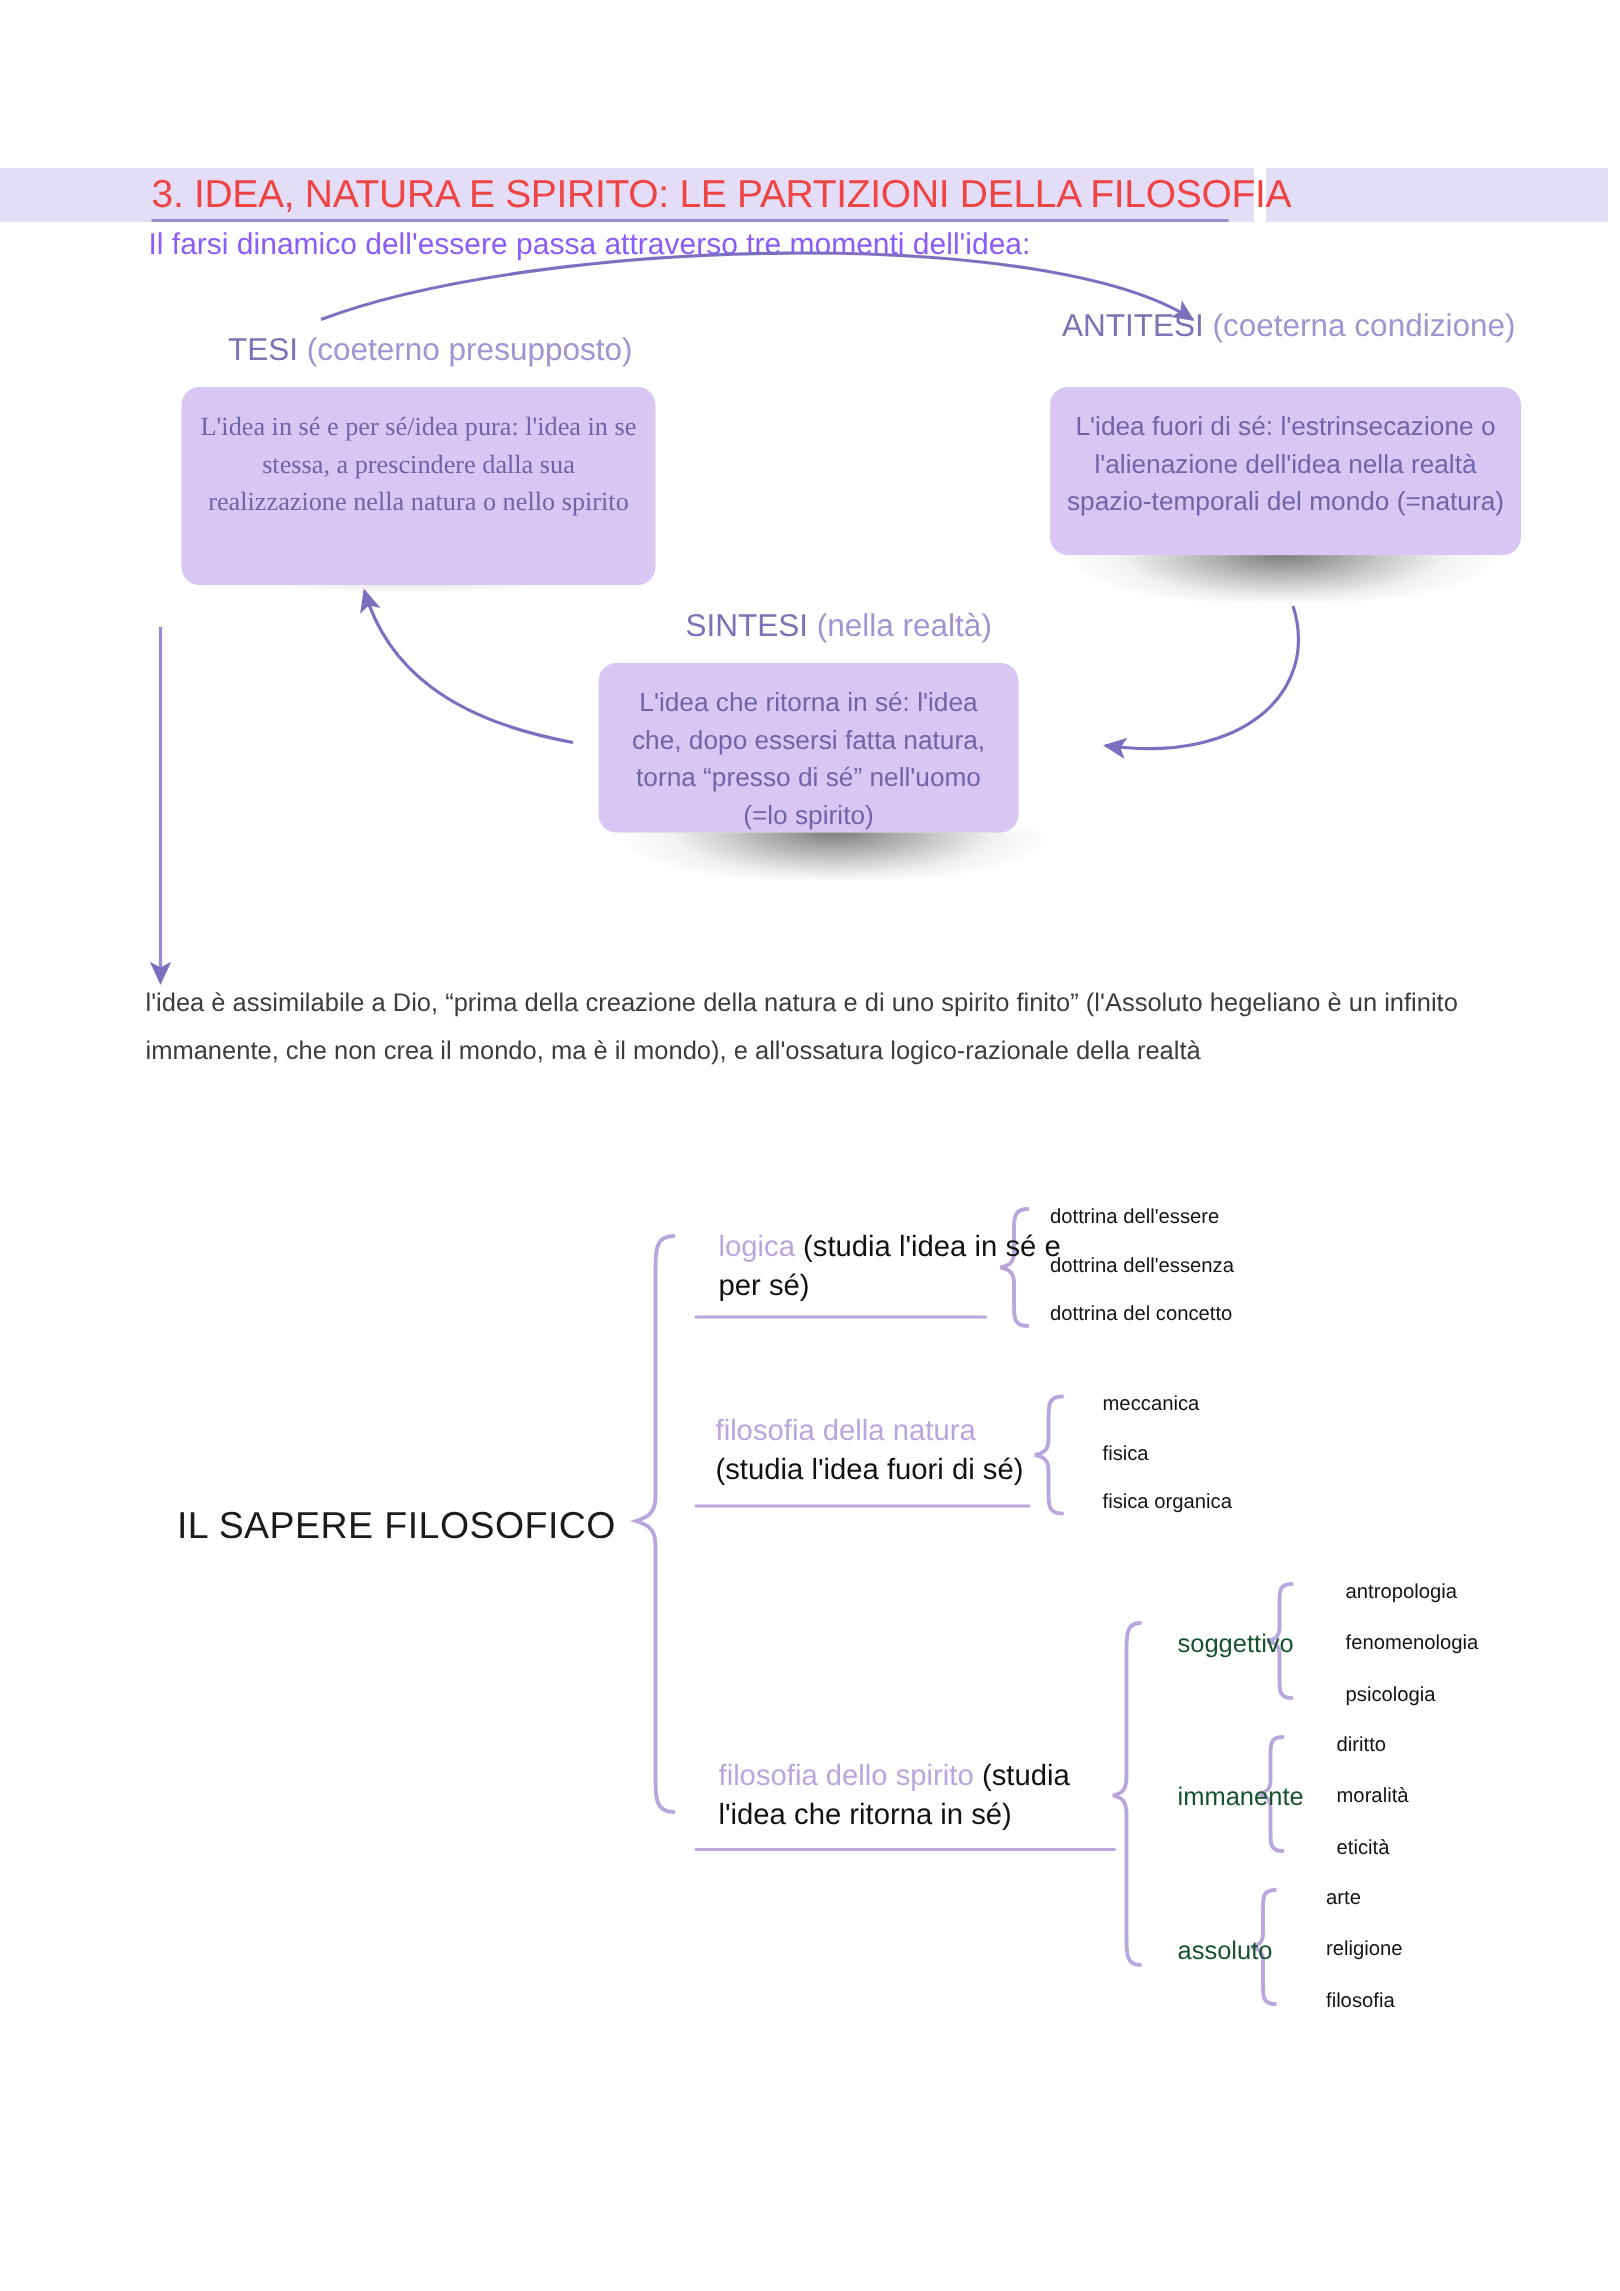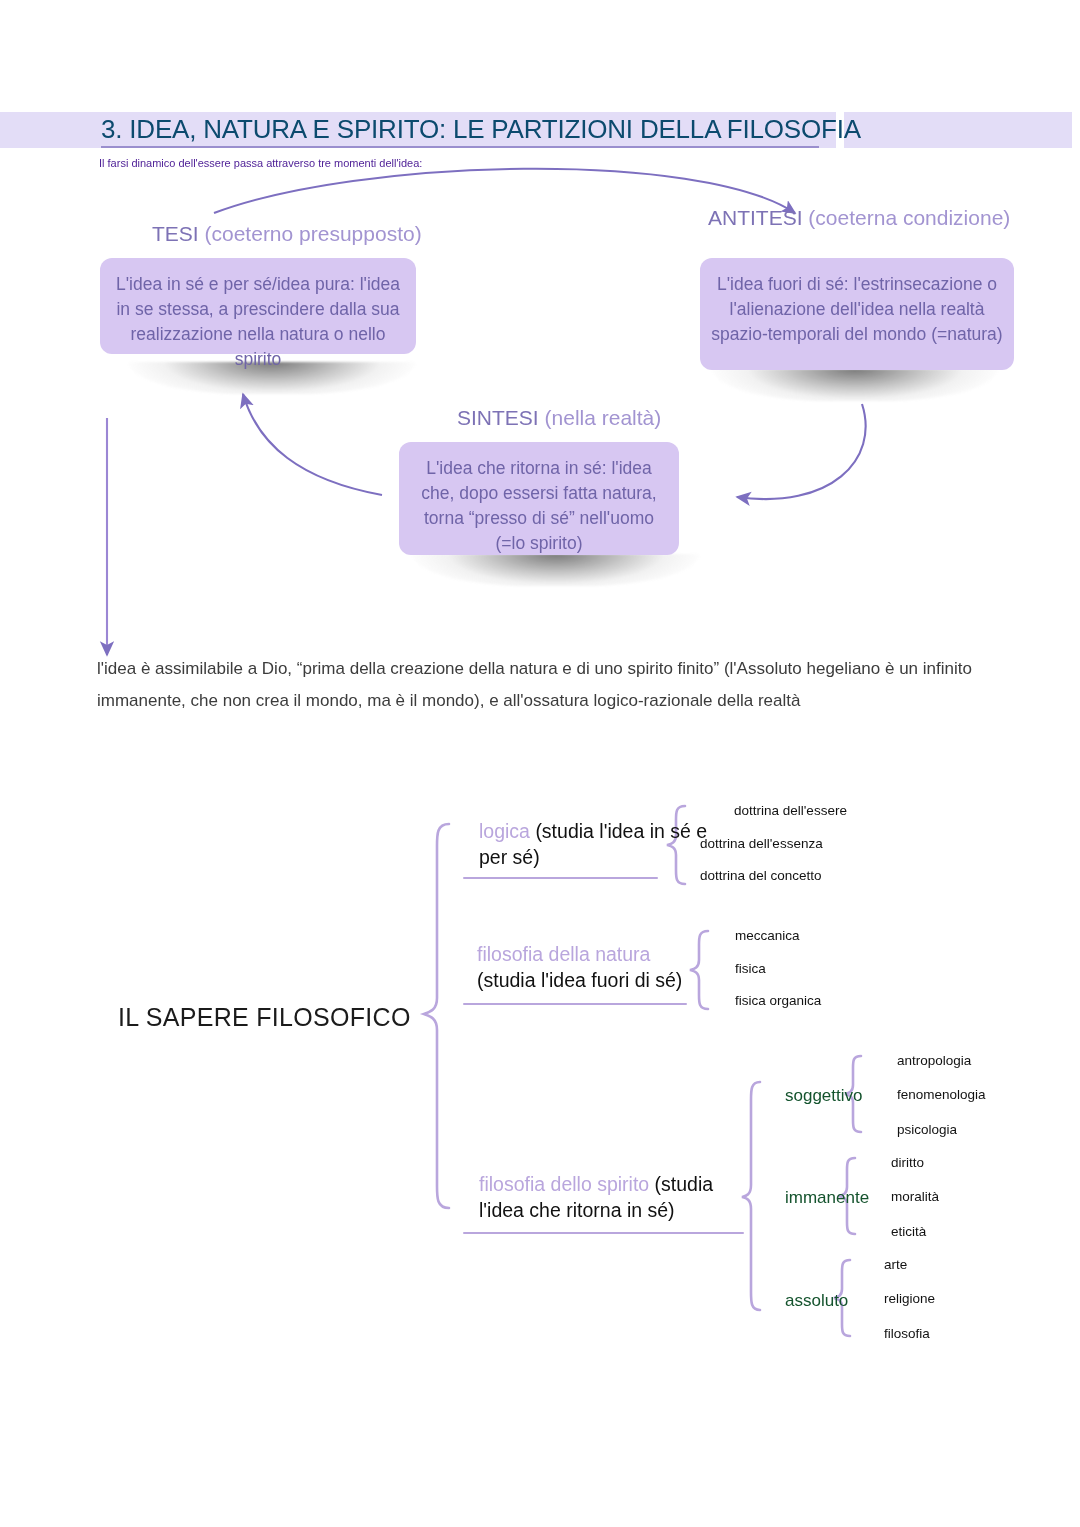--- a/index.html
+++ b/index.html
@@ -31,38 +31,38 @@
     width: 8px;
     height: 36px;
     background: #ffffff;
   }
   #page-title {
     position: absolute;
     left: 101px;
     top: 112px;
     font-size: 26px;
     letter-spacing: -0.2px;
-    color: #0c4a6e;
+    color: #ef4444;
     white-space: nowrap;
     line-height: 34px;
   }
   #page-title-underline {
     position: absolute;
     left: 101px;
     top: 146px;
     width: 718px;
     height: 1.6px;
     background: #9a8ece;
   }
   #intro-line {
     position: absolute;
     left: 99px;
     top: 151px;
-    font-size: 11px;
-    color: #4c1d95;
+    font-size: 20px;
+    color: #8b5cf6;
     white-space: nowrap;
     line-height: 24px;
   }
 
   
   #diagram-top {
     position: absolute;
     left: 0;
     top: 0;
     width: 1080px;
@@ -94,21 +94,21 @@
   .box-shadow-smudge {
     position: absolute;
     background:
       radial-gradient(ellipse 52% 130% at 50% 0%, rgba(40,40,40,0.62) 0%, rgba(90,90,90,0.34) 45%, rgba(140,140,140,0.12) 72%, rgba(255,255,255,0) 100%);
     filter: blur(1.2px);
     border-radius: 0 0 40% 40% / 0 0 100% 100%;
   }
 
   #tesi-heading { left: 152px; top: 222px; }
   #tesi-box {
-    left: 100px; top: 258px; width: 316px; height: 96px;
+    left: 121px; top: 258px; width: 316px; height: 132px; font-family: Liberation Serif, serif;
   }
   #tesi-smudge { left: 128px; top: 362px; width: 288px; height: 32px; }
 
   #antitesi-heading { left: 708px; top: 206px; text-align: center; }
   #antitesi-box {
     left: 700px; top: 258px; width: 314px; height: 112px;
   }
   #antitesi-smudge { left: 712px; top: 369px; width: 286px; height: 32px; }
 
   #sintesi-heading { left: 457px; top: 406px; text-align: right; }
@@ -254,21 +254,21 @@
              L 842 1289 C 842 1296 838 1297 834 1298
              C 838 1299 842 1300 842 1307
              L 842 1324 C 842 1331 842 1336 850 1336"></path>
   </g>
 </svg>
 
 <div id="root-label">IL SAPERE FILOSOFICO</div>
 
 <div class="branch-label" id="lab-logica"><span class="accent">logica </span><span>(studia l'idea in sé e per sé)</span></div>
 <div class="branch-underline" id="ul-logica"></div>
-<div class="leaf" style="left:700px;top:803px;margin-left:34px;">dottrina dell'essere</div>
+<div class="leaf" style="left:700px;top:803px;">dottrina dell'essere</div>
 <div class="leaf" style="left:700px;top:836px;">dottrina dell'essenza</div>
 <div class="leaf" style="left:700px;top:868px;">dottrina del concetto</div>
 
 <div class="branch-label" id="lab-natura"><span class="accent">filosofia della natura</span><br><span>(studia l'idea fuori di sé)</span></div>
 <div class="branch-underline" id="ul-natura"></div>
 <div class="leaf" style="left:735px;top:928px;">meccanica</div>
 <div class="leaf" style="left:735px;top:961px;">fisica</div>
 <div class="leaf" style="left:735px;top:993px;">fisica organica</div>
 
 <div class="branch-label" id="lab-spirito"><span class="accent">filosofia dello spirito </span><span>(studia l'idea che ritorna in sé)</span></div>

